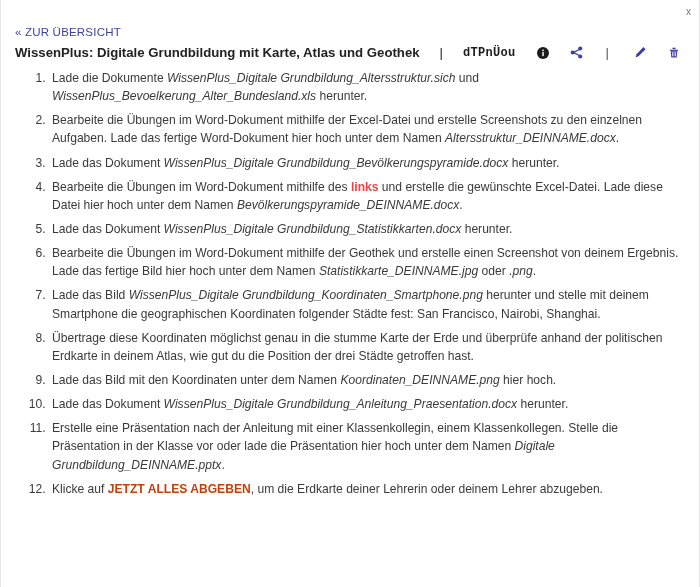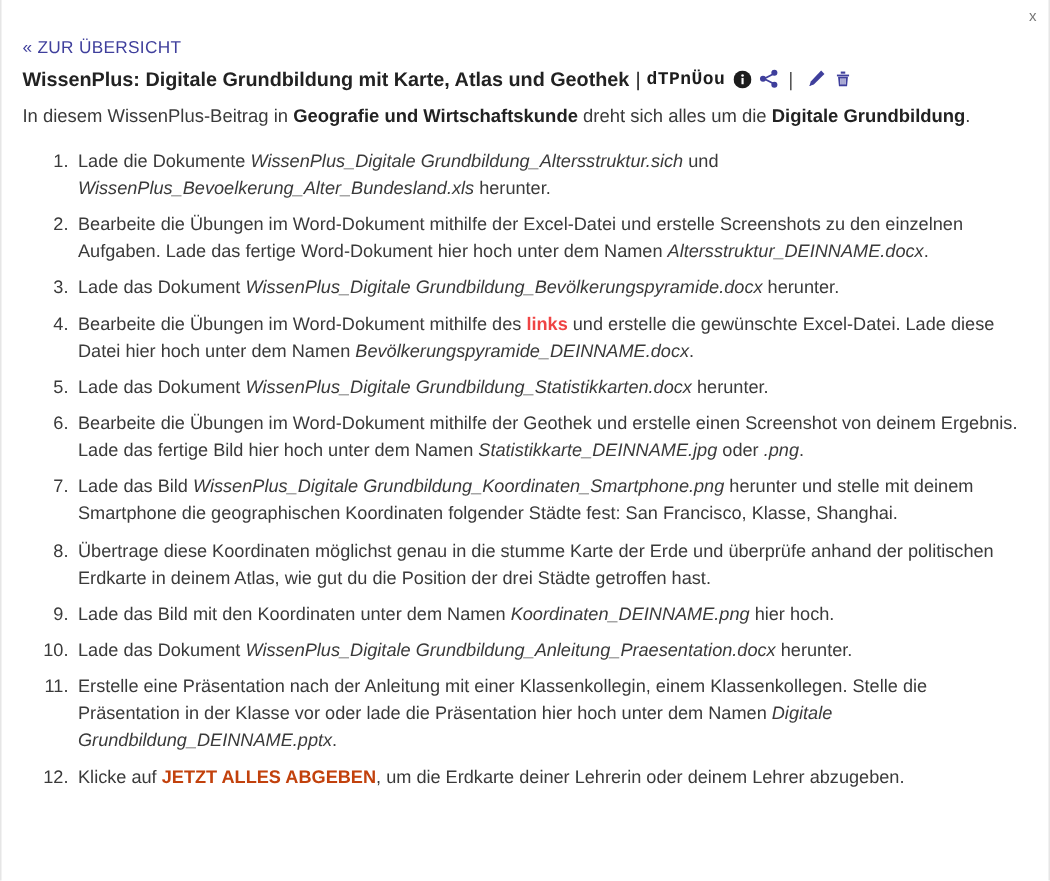--- a/index.html
+++ b/index.html
@@ -47,20 +47,21 @@
 
   .title-row {
     font-size: 13.2px;
     font-weight: bold;
     color: #222222;
     margin-bottom: 9px;
     display: flex;
     align-items: center;
     flex-wrap: nowrap;
     white-space: nowrap;
+    gap: 16px;
   }
   .title-text { font-weight: bold; }
   .sep { padding: 0 4px; font-weight: normal; color: #222; }
   .code-token {
     font-family: "Liberation Mono", monospace;
     font-weight: bold;
     font-size: 12px;
     letter-spacing: 0.3px;
     color: #1c1c1c;
   }
@@ -188,32 +189,29 @@
         <rect x="2.6" y="4.3" width="10.8" height="1.6" class="icon-blue"></rect>
         <rect x="6.0" y="1.6" width="4.0" height="1.9" class="icon-blue"></rect>
         <path d="M3.6 6.3 L12.4 6.3 L11.6 14.6 L4.4 14.6 Z" class="icon-blue"></path>
         <rect x="5.7" y="7.6" width="1.0" height="5.5" fill="#ffffff"></rect>
         <rect x="7.5" y="7.6" width="1.0" height="5.5" fill="#ffffff"></rect>
         <rect x="9.3" y="7.6" width="1.0" height="5.5" fill="#ffffff"></rect>
       </svg>
     </span>
   </div>
 
-  <div class="intro">
-    <span>In diesem WissenPlus-Beitrag in </span><b>Geografie und Wirtschaftskunde</b><span> dreht sich alles um die </span><b>Digitale Grundbildung</b><span>.</span>
-  </div>
 
   <ol class="steps">
       <li><span>Lade die Dokumente </span><i>WissenPlus_Digitale Grundbildung_Altersstruktur.sich</i><span> und </span><i>WissenPlus_Bevoelkerung_Alter_Bundesland.xls</i><span> herunter.</span></li>
       <li><span>Bearbeite die Übungen im Word-Dokument mithilfe der Excel-Datei und erstelle Screenshots zu den einzelnen Aufgaben. Lade das fertige Word-Dokument hier hoch unter dem Namen </span><i>Altersstruktur_DEINNAME.docx</i><span>.</span></li>
       <li><span>Lade das Dokument </span><i>WissenPlus_Digitale Grundbildung_Bevölkerungspyramide.docx</i><span> herunter.</span></li>
       <li><span>Bearbeite die Übungen im Word-Dokument mithilfe des </span><a class="inline-link">links</a><span> und erstelle die gewünschte Excel-Datei. Lade diese Datei hier hoch unter dem Namen </span><i>Bevölkerungspyramide_DEINNAME.docx</i><span>.</span></li>
       <li><span>Lade das Dokument </span><i>WissenPlus_Digitale Grundbildung_Statistikkarten.docx</i><span> herunter.</span></li>
       <li><span>Bearbeite die Übungen im Word-Dokument mithilfe der Geothek und erstelle einen Screenshot von deinem Ergebnis. Lade das fertige Bild hier hoch unter dem Namen </span><i>Statistikkarte_DEINNAME.jpg</i><span> oder </span><i>.png</i><span>.</span></li>
-      <li><span>Lade das Bild </span><i>WissenPlus_Digitale Grundbildung_Koordinaten_Smartphone.png</i><span> herunter und stelle mit deinem Smartphone die geographischen Koordinaten folgender Städte fest: San Francisco, Klasse, Shanghai.</span></li>
+      <li><span>Lade das Bild </span><i>WissenPlus_Digitale Grundbildung_Koordinaten_Smartphone.png</i><span> herunter und stelle mit deinem Smartphone die geographischen Koordinaten folgender Städte fest: San Francisco, Nairobi, Shanghai.</span></li>
       <li><span>Übertrage diese Koordinaten möglichst genau in die stumme Karte der Erde und überprüfe anhand der politischen Erdkarte in deinem Atlas, wie gut du die Position der drei Städte getroffen hast.</span></li>
       <li><span>Lade das Bild mit den Koordinaten unter dem Namen </span><i>Koordinaten_DEINNAME.png</i><span> hier hoch.</span></li>
       <li><span>Lade das Dokument </span><i>WissenPlus_Digitale Grundbildung_Anleitung_Praesentation.docx</i><span> herunter.</span></li>
       <li><span>Erstelle eine Präsentation nach der Anleitung mit einer Klassenkollegin, einem Klassenkollegen. Stelle die Präsentation in der Klasse vor oder lade die Präsentation hier hoch unter dem Namen </span><i>Digitale Grundbildung_DEINNAME.pptx</i><span>.</span></li>
       <li><span>Klicke auf </span><b>JETZT ALLES ABGEBEN</b><span>, um die Erdkarte deiner Lehrerin oder deinem Lehrer abzugeben.</span></li>
     </ol>
 
 
 
 </div>

